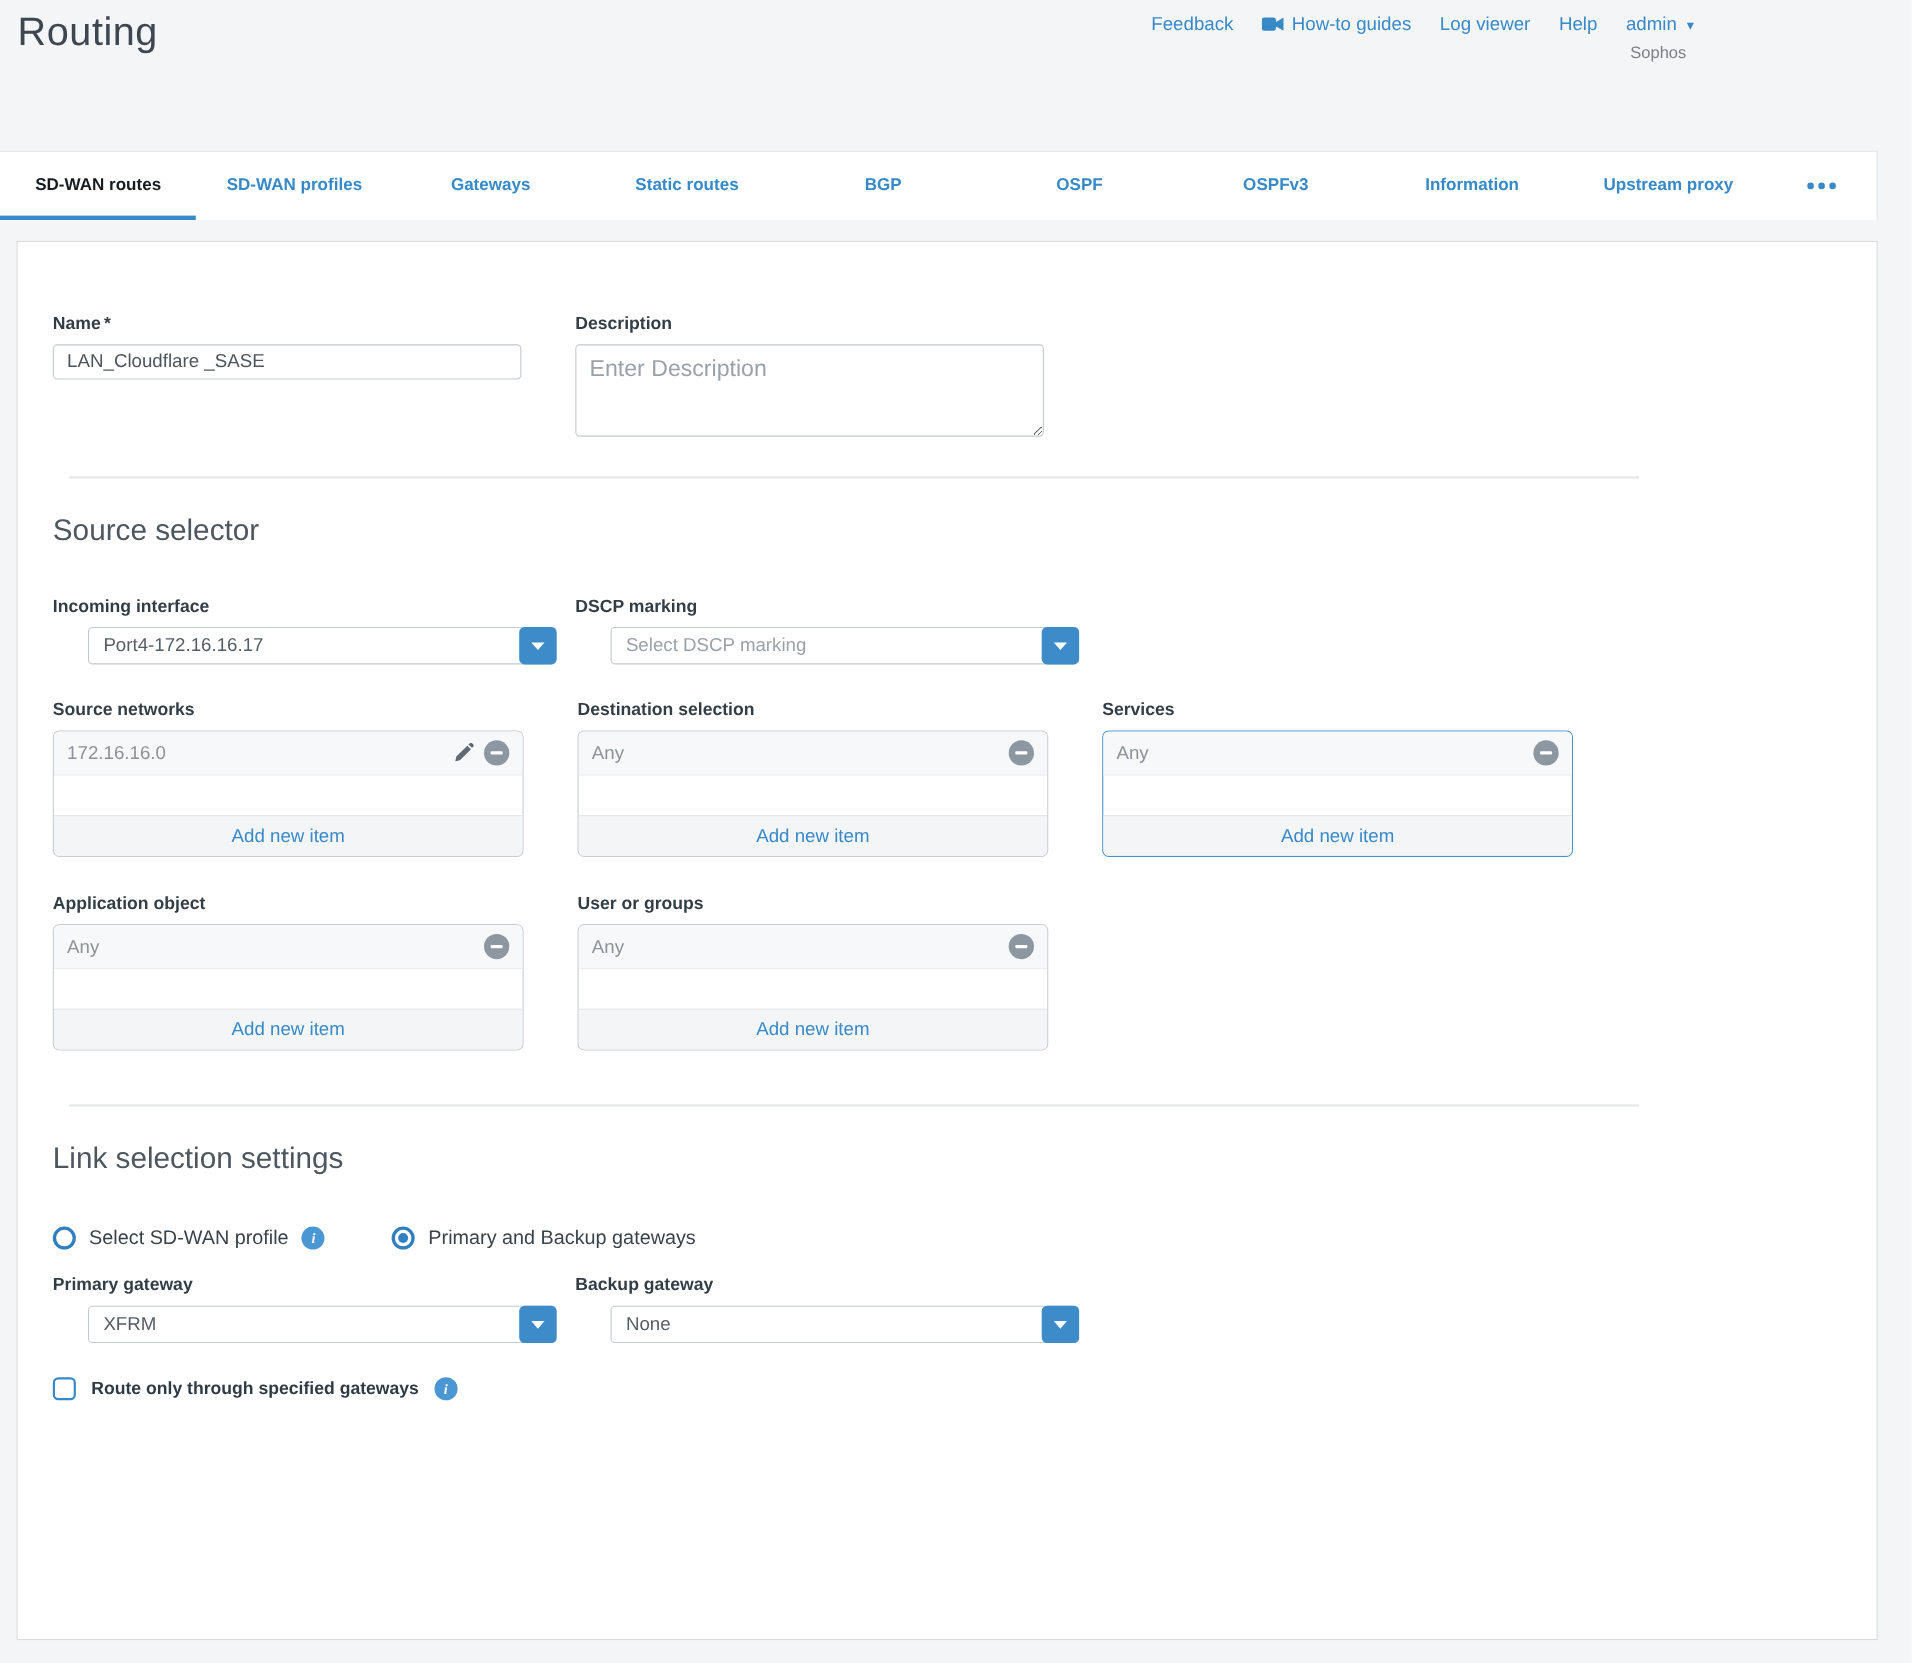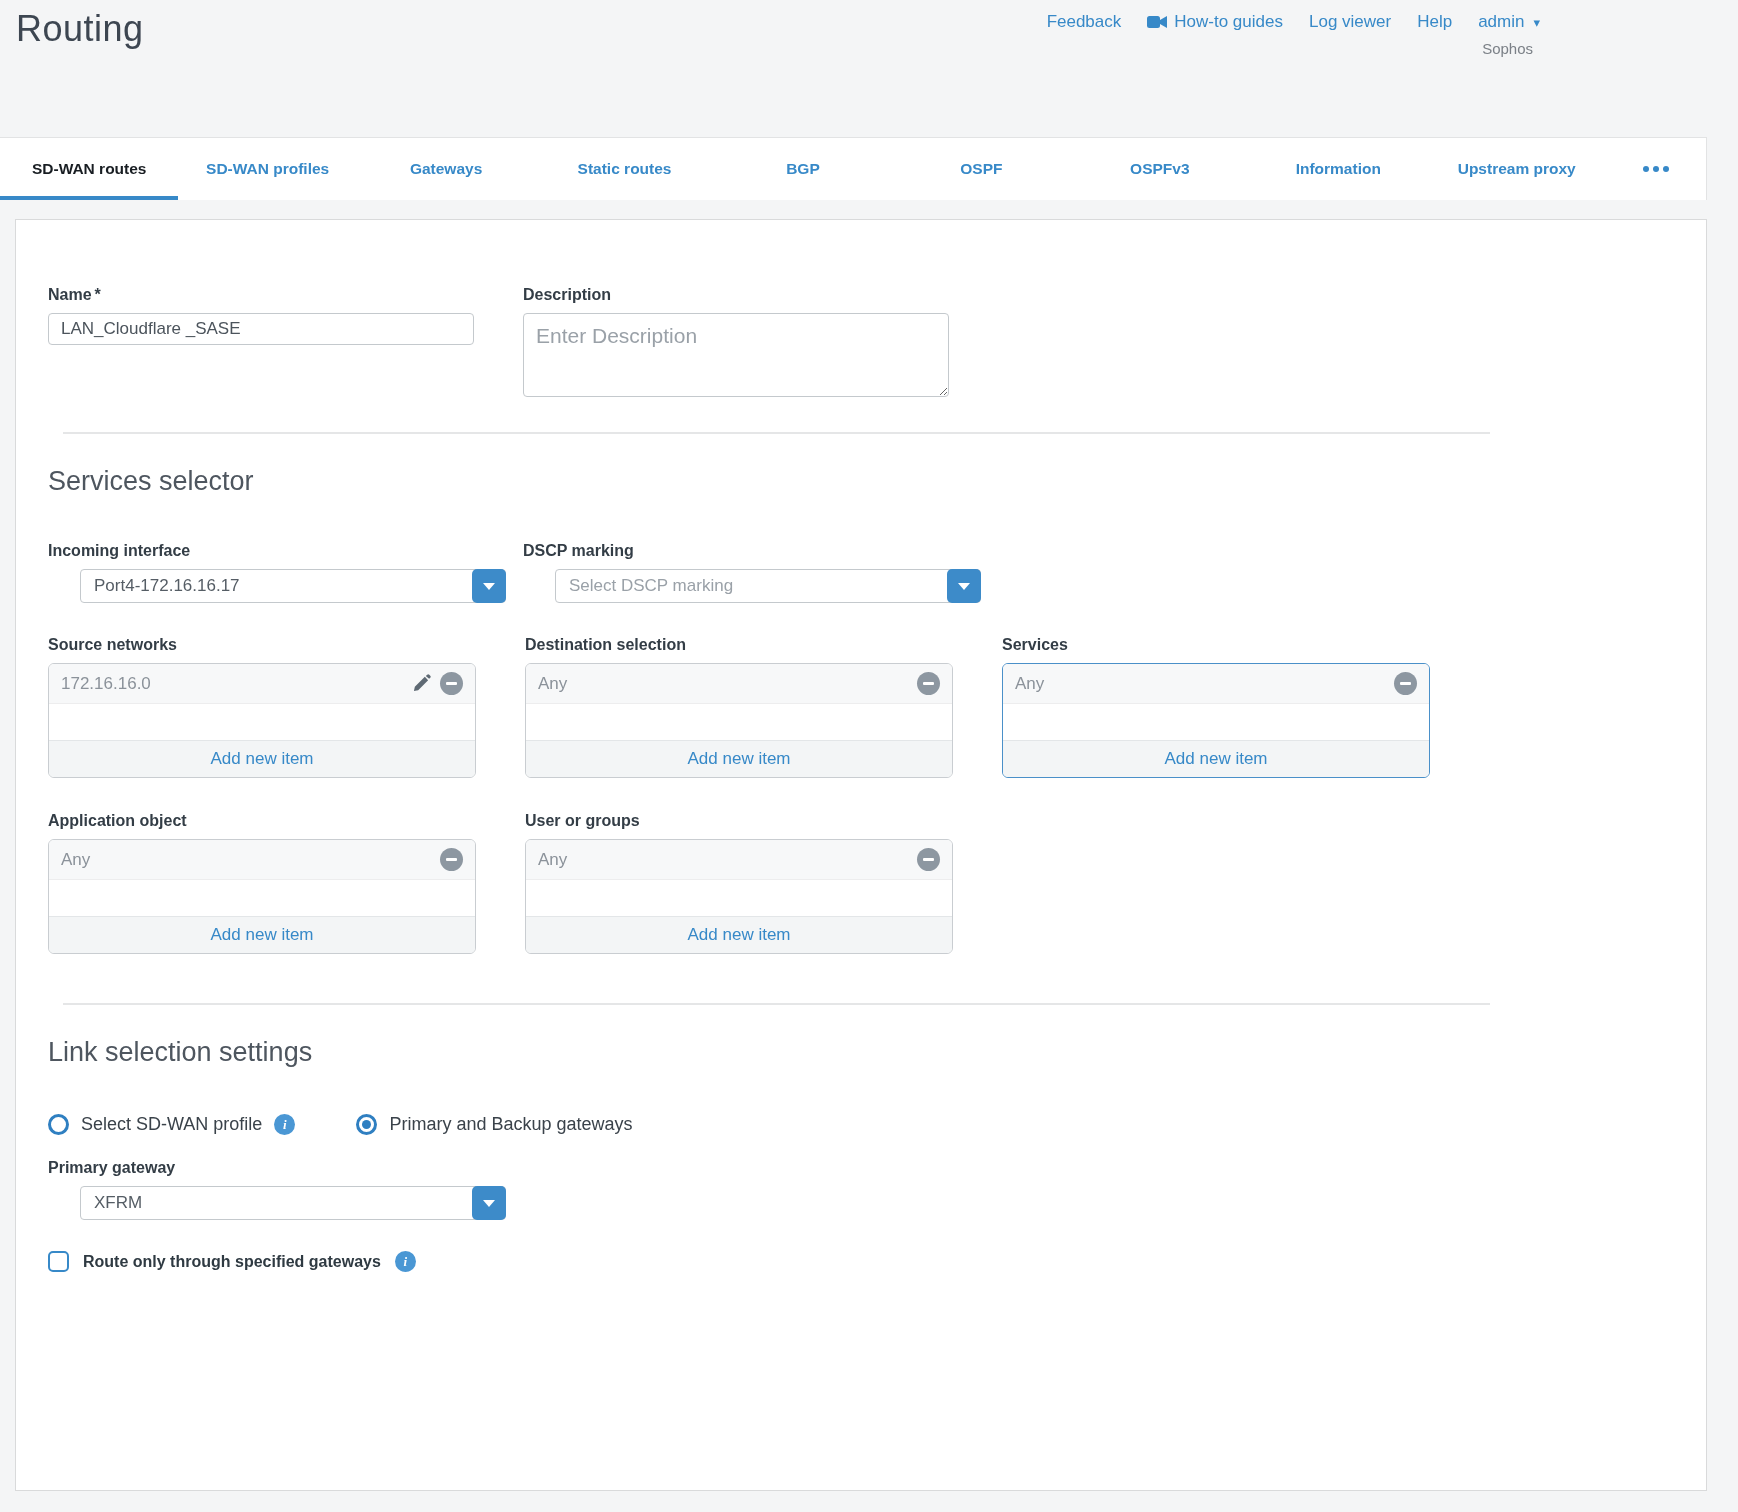--- a/index.html
+++ b/index.html
@@ -209,21 +209,21 @@
       <input class="text-input" type="text" value="LAN_Cloudflare _SASE" style="">
     </div>
     <div class="col">
       <div class="field-label">Description</div>
       <textarea class="textarea" placeholder="Enter Description" style=""></textarea>
     </div>
   </div>
 
   <hr class="divider">
 
-  <div class="section-heading">Services selector</div>
+  <div class="section-heading">Source selector</div>
 
   <div class="row mt-45">
     <div class="col">
       <div class="field-label">Incoming interface</div>
       <div class="select">
         <span class="select-value">Port4-172.16.16.17</span>
         <span class="select-btn"></span>
       </div>
     </div>
     <div class="col">
@@ -321,20 +321,27 @@
   </div>
 
   <div class="row mt-24">
     <div class="col">
       <div class="field-label">Primary gateway</div>
       <div class="select">
         <span class="select-value">XFRM</span>
         <span class="select-btn"></span>
       </div>
     </div>
+    <div class="col">
+      <div class="field-label">Backup gateway</div>
+      <div class="select">
+        <span class="select-value">None</span>
+        <span class="select-btn"></span>
+      </div>
+    </div>
   </div>
 
   <div class="checkbox-row">
     <span class="checkbox"></span>
     <span class="checkbox-label">Route only through specified gateways</span>
     <span class="info-icon">i</span>
   </div>
 
 </div>
 

